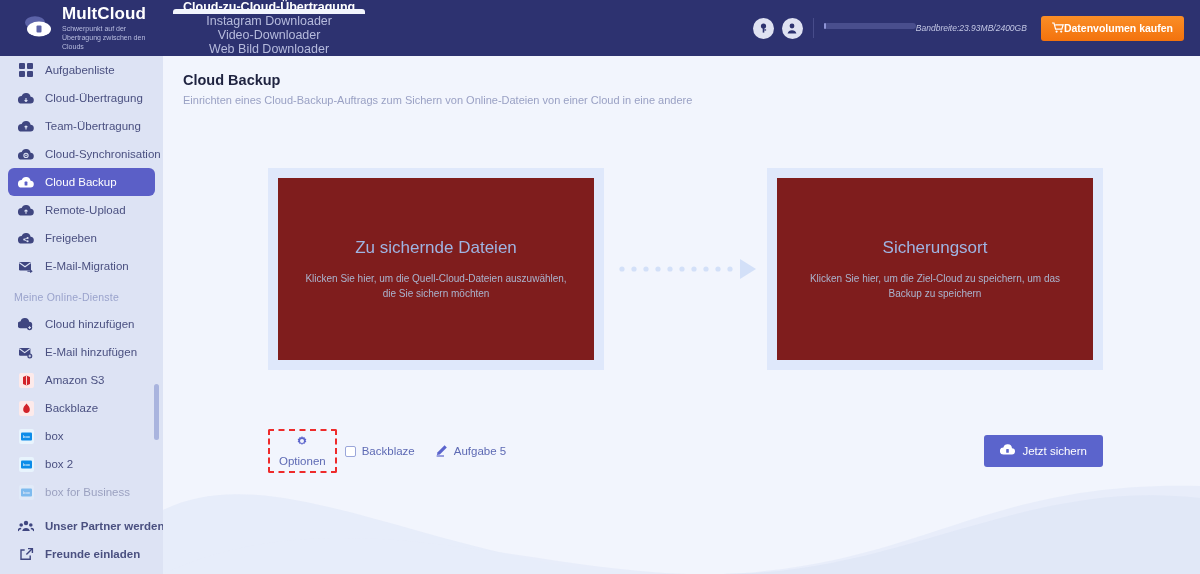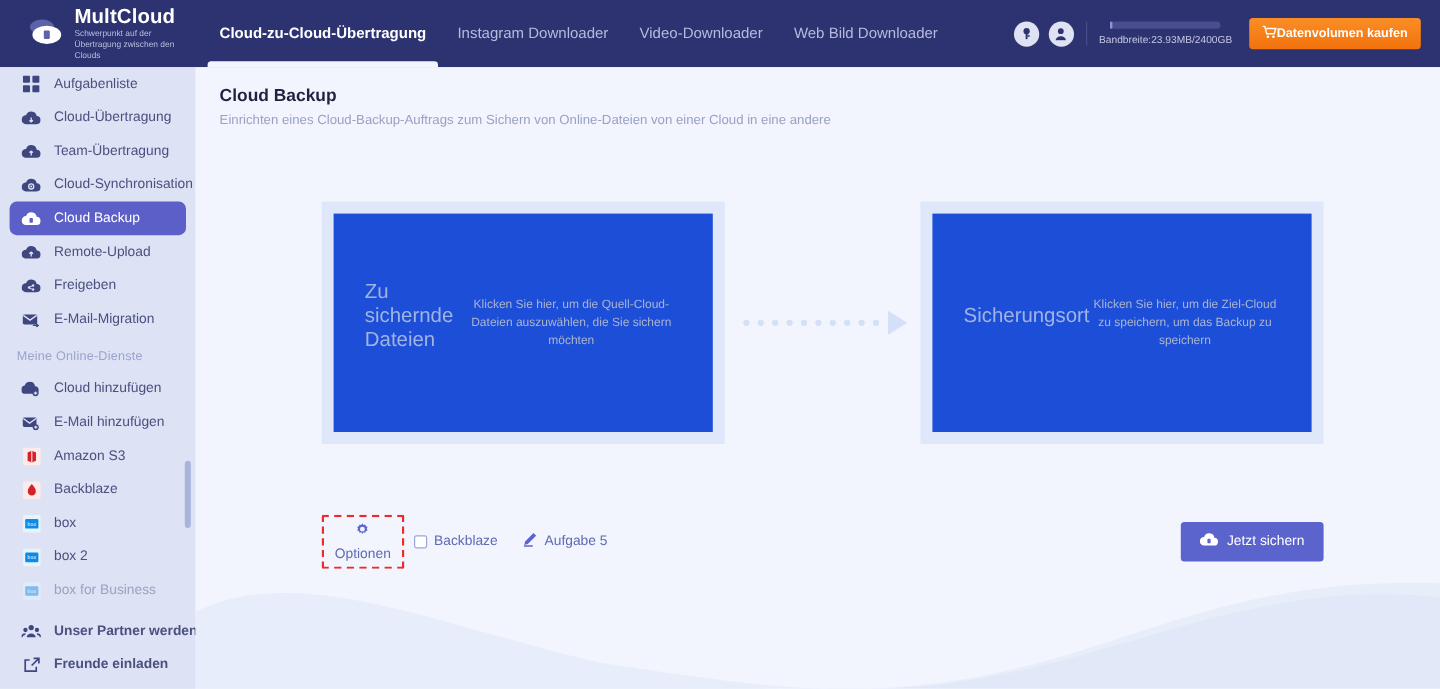--- a/index.html
+++ b/index.html
@@ -22,21 +22,21 @@
   .brand { margin-left: 6px; }
   .brand-name {
     color: #ffffff; font-size: 17px; font-weight: bold; letter-spacing: .1px;
     line-height: 17px;
   }
   .brand-tag {
     color: #b9bee0; font-size: 7px; line-height: 9px; margin-top: 2px;
     max-width: 104px;
   }
 
-  .nav { display: flex; align-items: center; height: 56px; margin-left: 10px; }
+  .nav { display: flex; align-items: center; height: 56px; margin-left: 10px; flex-direction: column; }
   .nav-item {
     position: relative; height: 56px; display: flex; align-items: center;
     padding: 0 13px; color: #b6bbdd; font-size: 12.5px; white-space: nowrap;
     cursor: pointer;
   }
   .nav-item.active { color: #ffffff; font-weight: bold; }
   .nav-item.active::after {
     content: ""; position: absolute; left: 3px; right: 3px; bottom: 0;
     height: 5px; background: #f2f5fd; border-radius: 3px 3px 0 0;
   }
@@ -44,21 +44,21 @@
   .top-right {
     margin-left: auto; display: flex; align-items: center; padding-right: 16px;
     height: 56px;
   }
   .circ-icon {
     width: 21px; height: 21px; border-radius: 50%; background: #dfe2f2;
     display: flex; align-items: center; justify-content: center;
     margin-right: 8px; cursor: pointer;
   }
   .divider-v { width: 1px; height: 20px; background: #474c8a; margin: 0 10px 0 2px; }
-  .bw-block { display: flex; flex-direction: column; align-items: center; margin-right: 14px; }
+  .bw-block { display: flex; flex-direction: row; margin-right: 14px; font-style: italic; }
   .bw-bar {
     width: 92px; height: 6px; border-radius: 4px;
     background: #494e8d; margin-bottom: 4px; position: relative;
   }
   .bw-bar::after {
     content: ""; position: absolute; left: 0; top: 0; height: 6px; width: 2px;
     border-radius: 4px; background: #8f94d6;
   }
   .bw-text { color: #c3c7e4; font-size: 8.5px; white-space: nowrap; }
   .buy-btn {
@@ -108,22 +108,22 @@
 
   .panels {
     position: absolute; top: 112px; left: 105px; width: 835px; height: 202px;
     display: flex; align-items: center; justify-content: space-between; z-index: 2;
   }
   .panel {
     width: 336px; height: 202px; background: #dfe8fb;
     padding: 10px; cursor: pointer;
   }
   .panel-inner {
-    width: 100%; height: 100%; background: #1d4ed8;
-    display: flex; flex-direction: row; align-items: center;
+    width: 100%; height: 100%; background: #7f1d1d;
+    display: flex; flex-direction: column; align-items: center;
     justify-content: center; padding: 12px 26px;
   }
   .panel-title { color: #9fb4e2; font-size: 17px; margin-bottom: 13px; }
   .panel-desc {
     color: #aab4ce; font-size: 10px; line-height: 15px; text-align: center;
   }
   .arrow-wrap { display: flex; align-items: center; gap: 6px; }
 
   .controls {
     position: absolute; top: 375px; left: 105px; width: 835px; height: 40px;

